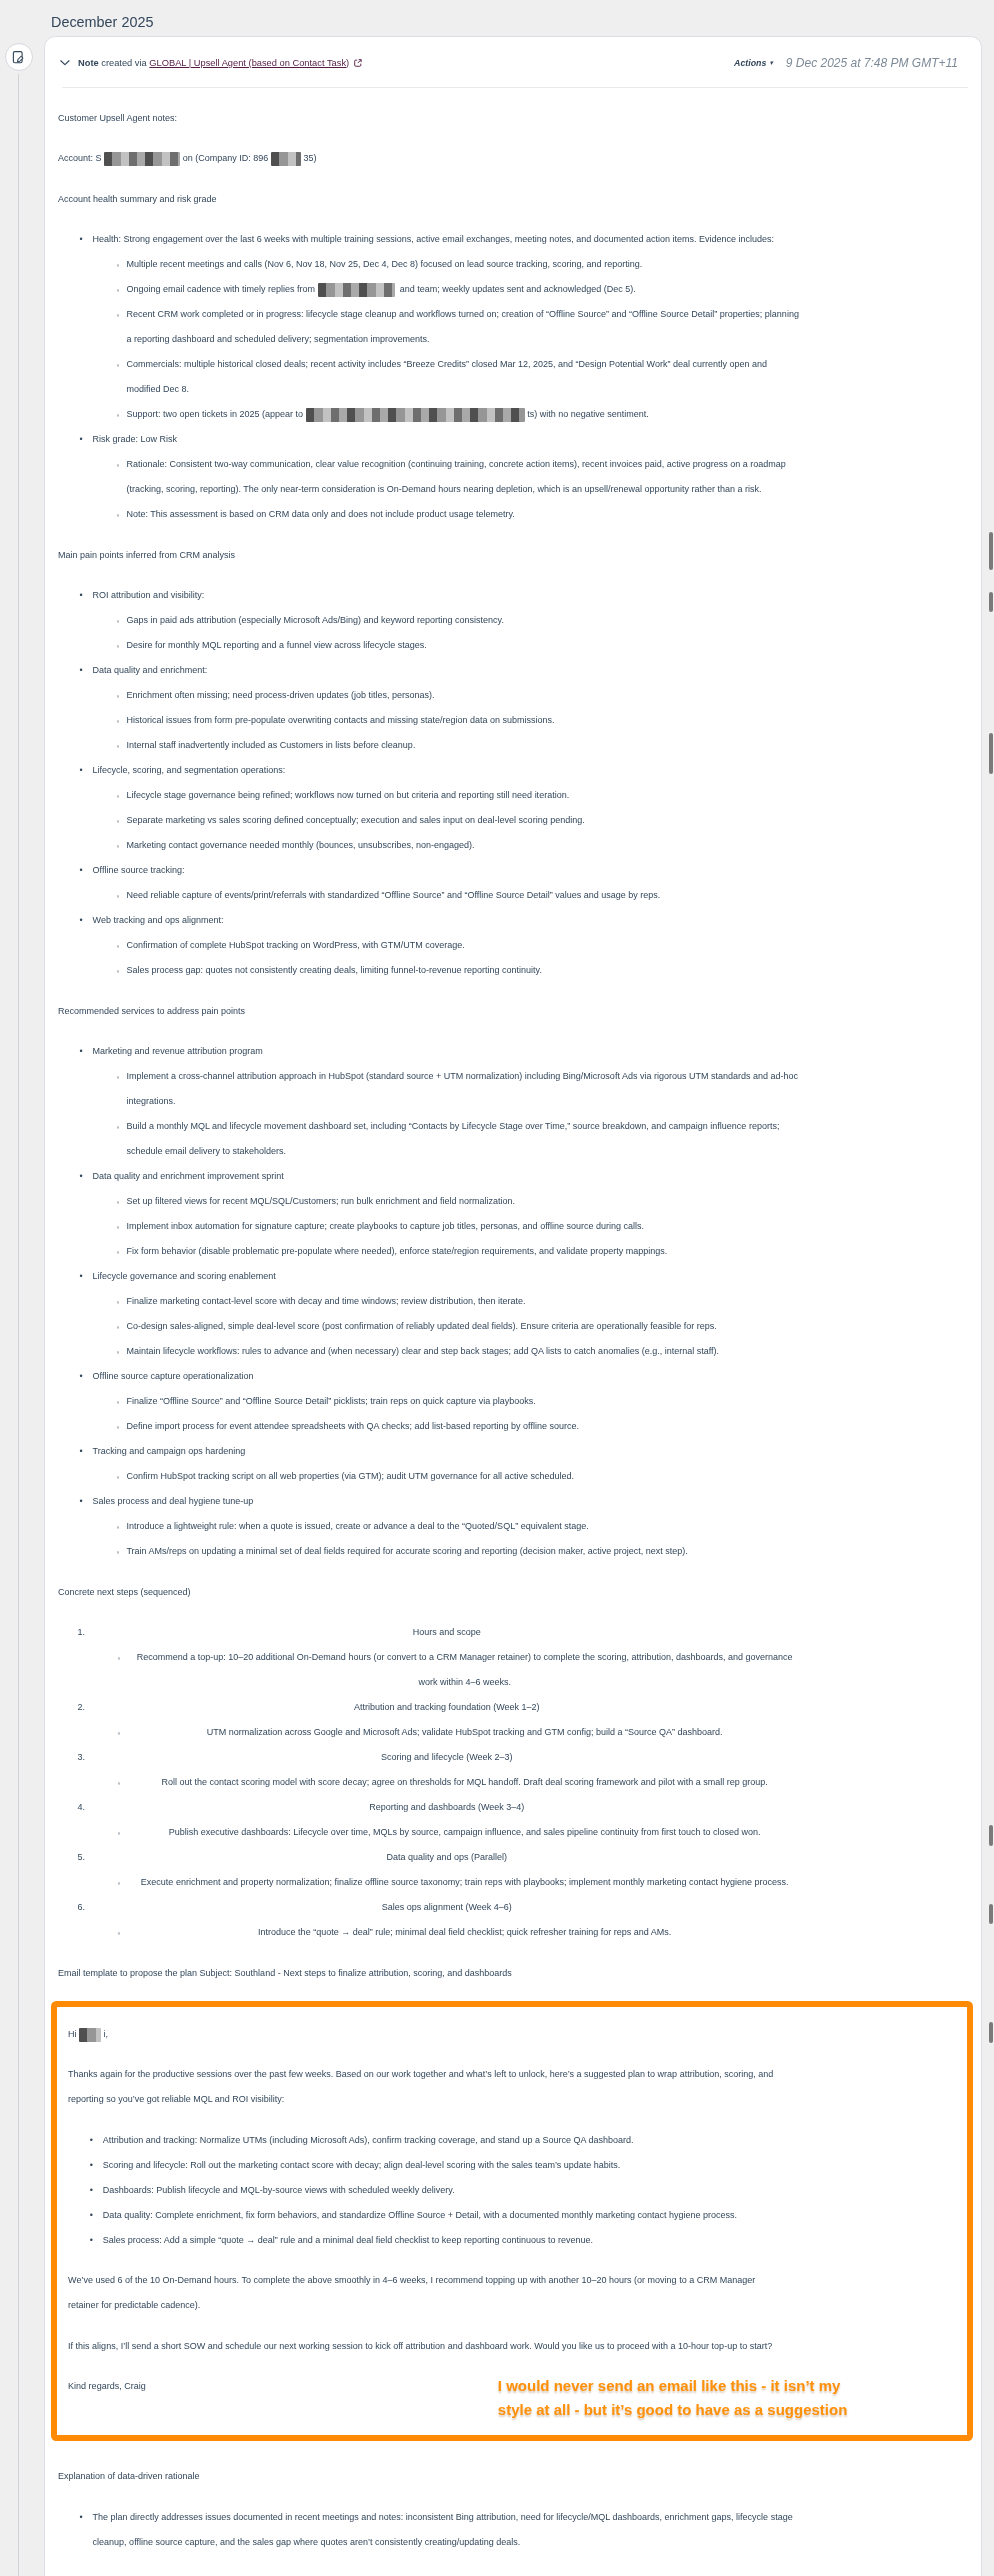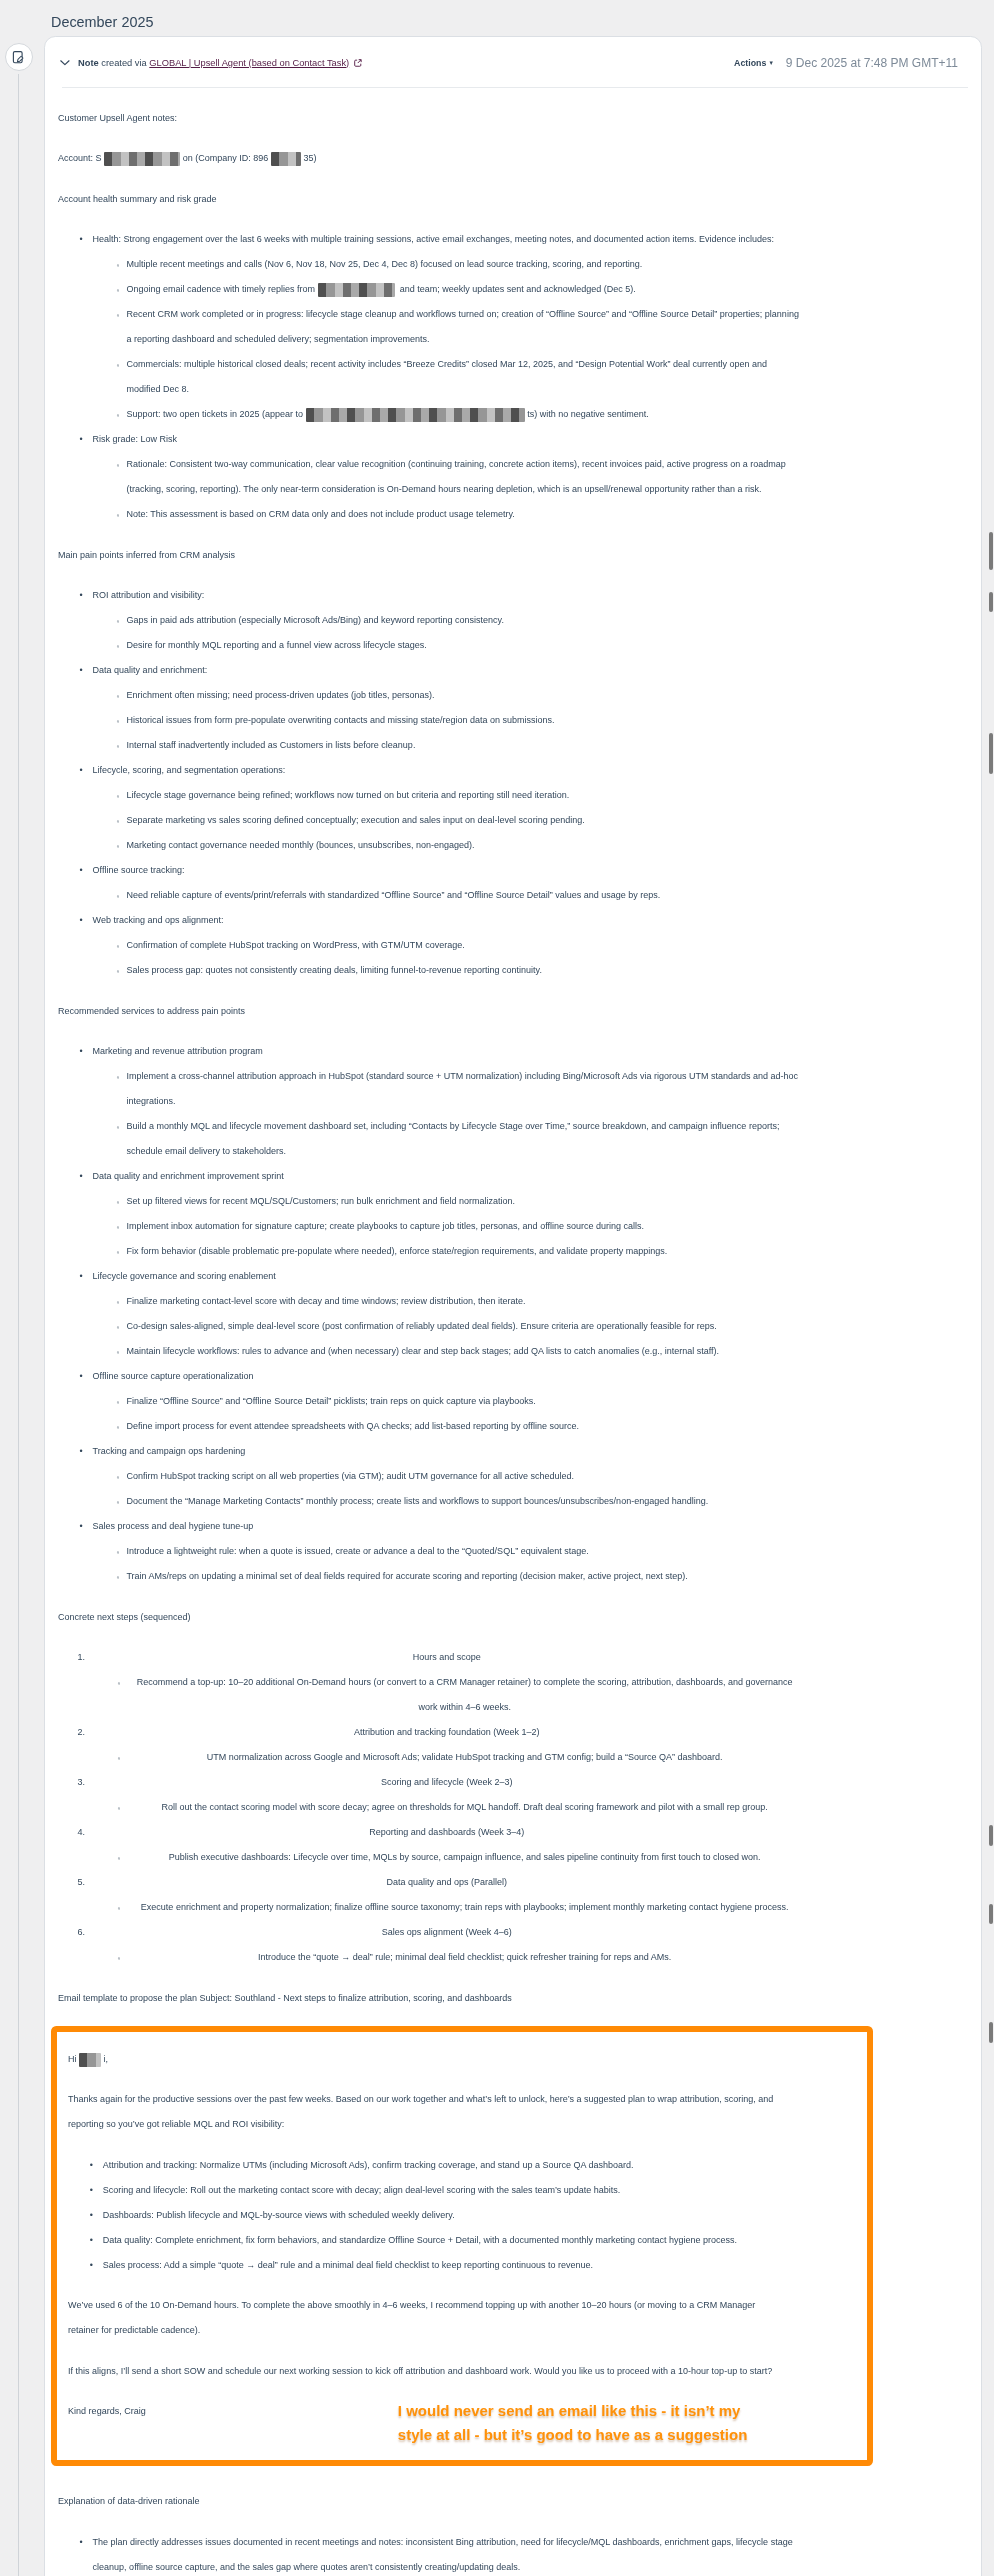--- a/index.html
+++ b/index.html
@@ -19,21 +19,21 @@
 
   .card { position:absolute; left:44px; width:938px; background:#fff; border:0.5px solid #dbdfe4; border-radius:11.3px; }
   #note-card-1 { top:36px; height:3801px; overflow:hidden; }
 
   .card-header { display:flex; align-items:center; padding:15.5px 23px 10.3px 15px; line-height:20.6px; }
   .chev { margin-right:8.2px; flex:0 0 auto; display:inline-flex; }
   .hdr-title { font-size:9.3px; white-space:pre; }
   .hdr-bold { font-weight:bold; }
   .hdr-link { font-weight:normal; color:#541b45; text-decoration:underline; cursor:pointer;text-align:center; }
   .ext-icon { margin-left:4.1px; display:inline-flex; vertical-align:-1px; }
-  .hdr-right { margin-left:auto; display:flex; align-items:center; white-space:pre; }
+  .hdr-right { margin-left:auto; display:flex; align-items:center; white-space:pre;font-style:italic; }
   .actions { font-weight:bold; font-size:8.8px; color:#33475b; cursor:pointer; }
   .caret { font-size:6.7px; margin:0 0 0 3.1px; color:#33475b; }
   .timestamp { color:#7d8a98; font-size:12px; margin-left:13px; }
   .header-divider { height:1px; background:#e7eaed; margin:4.1px 13.4px 0 17px; }
 
   .note-body { padding:17.5px 0 0 13px; width:757px; }
   .p { margin:0 0 15.5px; }
 
   ul.l1, ol.ol1 { list-style:none; margin:0 0 15.5px; padding:0 0 0 21.6px; }
   ul.l1 > li { position:relative; padding-left:13px; }
@@ -42,21 +42,21 @@
   ul.l2 > li { position:relative; padding-left:9.8px; }
   ul.l2 > li::before { content:"◦"; position:absolute; left:0; top:0.5px; font-size:8.2px; }
   ol.ol1 { counter-reset:num; padding-left:19.6px; }
   ol.ol1 > li { position:relative; padding-left:14px; counter-increment:num;text-align:center; }
   ol.ol1 > li::before { content:counter(num) "."; position:absolute; left:0; }
   ol.ol1 ul.l2 { padding-left:26px; }
 
   .redact { display:inline-block; height:14px; vertical-align:middle; margin:0 2.6px; border-radius:1px;
     background:repeating-linear-gradient(90deg,#4f4f4f 0 8.2px,#969696 8.2px 16.5px,#c2c2c2 16.5px 25px,#6e6e6e 25px 33px,#a9a9a9 33px 41px); }
 
-  .emailbox { position:relative; margin:11.3px 0 23px -7.2px; width:822px; background:#fff;
+  .emailbox { position:relative; margin:11.3px 0 23px -7.2px; width:922px; background:#fff;
               border:6.7px solid #ff8a05; border-radius:5.2px; padding:14.4px 15.5px 20.6px 11.3px; }
   .emailbox .p, .emailbox ul.l1 { max-width:719px; }
   .annotation { position:absolute; right:41px; bottom:13.4px; width:428px; font-weight:bold; font-size:15px; line-height:24px;
                 color:#ff9109; text-shadow:0 1.5px 2.1px rgba(125,62,0,.3); }
 
   .sb { position:absolute; left:989px; width:4.1px; border-radius:2.1px; background:#7a7a7a; z-index:6; }
   #sb1 { top:532px; height:38px; } #sb2 { top:592px; height:19.6px; }
   #sb3 { top:733px; height:41px; } #sb4 { top:1825px; height:20.6px; }
   #sb5 { top:1904px; height:19.6px; } #sb6 { top:2022px; height:20.6px; }
 
@@ -154,21 +154,20 @@
             <li>Finalize marketing contact-level score with decay and time windows; review distribution, then iterate.</li>
             <li>Co-design sales-aligned, simple deal-level score (post confirmation of reliably updated deal fields). Ensure criteria are operationally feasible for reps.</li>
             <li>Maintain lifecycle workflows: rules to advance and (when necessary) clear and step back stages; add QA lists to catch anomalies (e.g., internal staff).</li>
           </ul></li>
         <li>Offline source capture operationalization<ul class="l2">
             <li>Finalize “Offline Source” and “Offline Source Detail” picklists; train reps on quick capture via playbooks.</li>
             <li>Define import process for event attendee spreadsheets with QA checks; add list-based reporting by offline source.</li>
           </ul></li>
         <li>Tracking and campaign ops hardening<ul class="l2">
             <li>Confirm HubSpot tracking script on all web properties (via GTM); audit UTM governance for all active scheduled.</li>
-            <li>Document the “Manage Marketing Contacts” monthly process; create lists and workflows to support bounces/unsubscribes/non-engaged handling.</li>
           </ul></li>
         <li>Sales process and deal hygiene tune-up<ul class="l2">
             <li>Introduce a lightweight rule: when a quote is issued, create or advance a deal to the “Quoted/SQL” equivalent stage.</li>
             <li>Train AMs/reps on updating a minimal set of deal fields required for accurate scoring and reporting (decision maker, active project, next step).</li>
           </ul></li>
       </ul>
       <div class="p">Concrete next steps (sequenced)</div>
       <ol class="ol1">
         <li>Hours and scope<ul class="l2">
             <li>Recommend a top-up: 10–20 additional On-Demand hours (or convert to a CRM Manager retainer) to complete the scoring, attribution, dashboards, and governance work within 4–6 weeks.</li>

